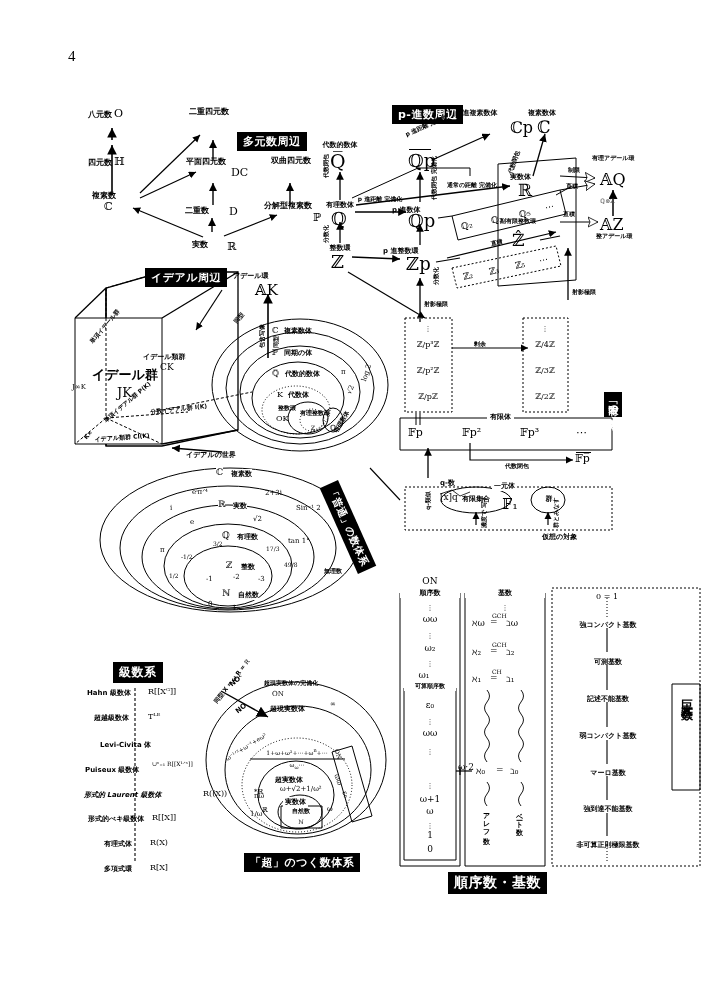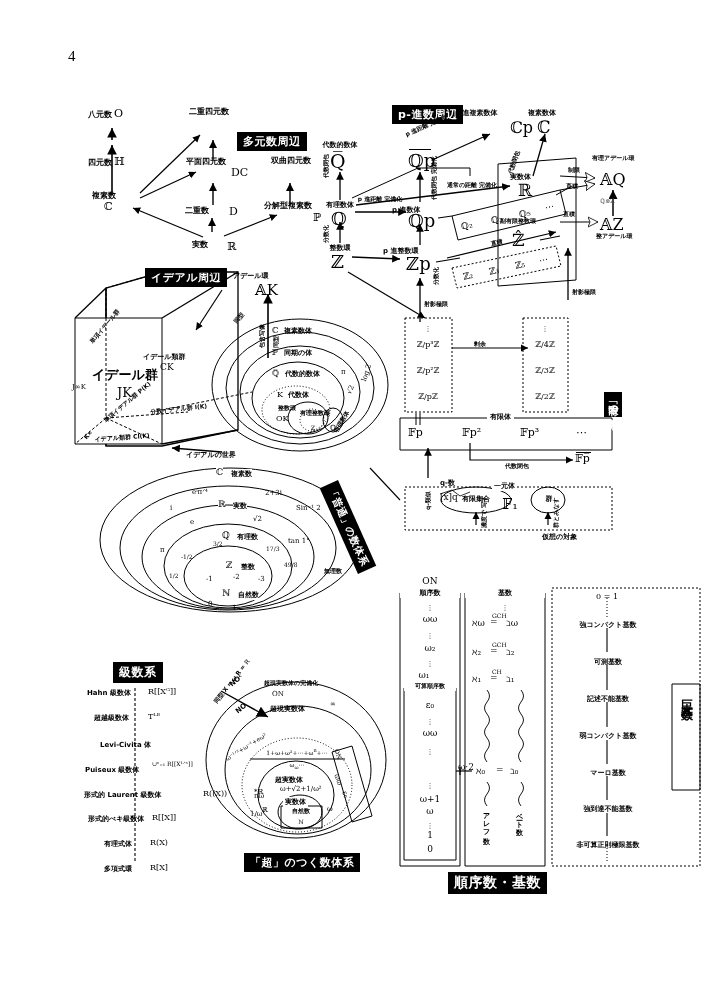--- a/index.html
+++ b/index.html
@@ -402,21 +402,21 @@
   <div class="abs sym s" style="left:148px;top:687px;">R[[Xᴳ]]</div>
 
   <div class="abs jp xs" style="left:94px;top:713px;">超越級数体</div>
   <div class="abs sym s" style="left:148px;top:712px;">Tᴸᴱ</div>
 
   <div class="abs jp xs" style="left:100px;top:740px;">Levi-Civita 体</div>
 
   <div class="abs jp xs" style="left:85px;top:765px;">Puiseux 級数体</div>
   <div class="abs sym tiny" style="left:152px;top:760px;">∪ⁿ₌₁ R[[X¹ᐟⁿ]]</div>
 
-  <div class="abs jp xs" style="left:84px;top:790px;">形式的 Laurent 級数体</div>
+  <div class="abs jp xs" style="left:84px;top:790px;font-style:italic;">形式的 Laurent 級数体</div>
   <div class="abs sym s" style="left:155px;top:789px;margin-left:48px;">R((X))</div>
 
   <div class="abs jp xs" style="left:88px;top:814px;">形式的べキ級数体</div>
   <div class="abs sym s" style="left:152px;top:813px;">R[[X]]</div>
 
   <div class="abs jp xs" style="left:104px;top:839px;">有理式体</div>
   <div class="abs sym s" style="left:150px;top:838px;">R(X)</div>
 
   <div class="abs jp xs" style="left:104px;top:864px;">多項式環</div>
   <div class="abs sym s" style="left:150px;top:863px;text-align:right;">R[X]</div>

